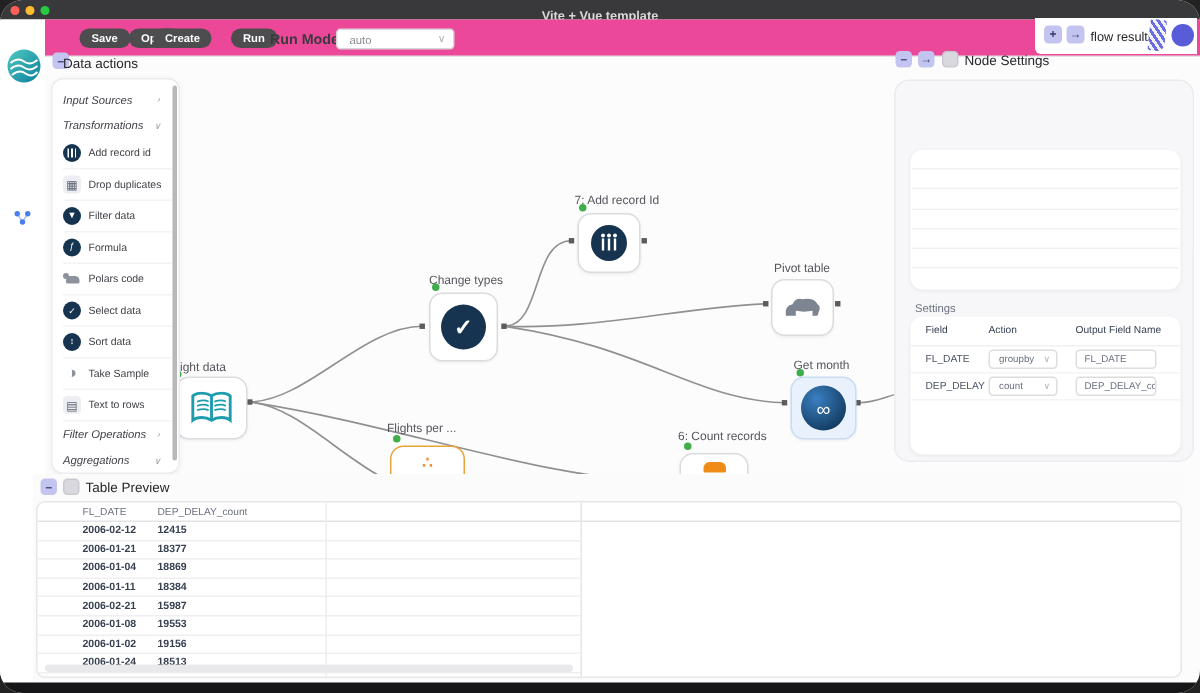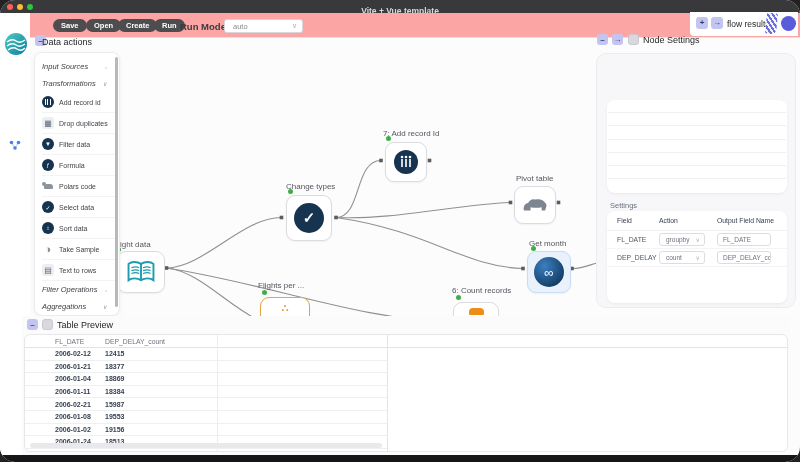--- a/index.html
+++ b/index.html
@@ -11,21 +11,21 @@
   .titlebar { position:absolute; left:0; top:0; width:800px; height:13px;
               background:#39393b; text-align:center; }
   .titlebar .title { font-size:8.5px; font-weight:bold; color:#d8d8d8; line-height:13px; }
   .tl { position:absolute; top:3.5px; width:6px; height:6px; border-radius:50%; }
   .tl.red { left:7px;  background:#ff5f57; }
   .tl.yel { left:17px; background:#febc2e; }
   .tl.grn { left:27px; background:#28c840; }
 
   
   .toolbar { position:absolute; left:30px; top:13px; width:770px; height:25px;
-             background:#fca5a5; border-bottom:1px solid #e4e4e6; }
+             background:#ec4899; border-bottom:1px solid #e4e4e6; }
   .tbtn { position:absolute; top:6px; height:13px; background:#4d4d50; color:#fff;
           border:none; border-radius:7px; font-size:7.5px; font-weight:bold;
           font-family:inherit; padding:0 8px; line-height:13px; }
   .runmode { position:absolute; left:150px; top:8px; font-size:9.5px; font-weight:bold; color:#3a3a3e; }
   .rm-select { position:absolute; left:194px; top:6px; width:79px; height:14px; background:#fff;
                border:1px solid #d7d7da; border-radius:3px; font-size:7.5px; color:#8a8a90;
                padding:2px 0 0 8px; }
   .rm-select .chev { position:absolute; right:5px; top:2px; color:#b0b0b6; font-size:7px; }
 
   
@@ -254,21 +254,21 @@
     <div class="nlabel" style="left:422px;top:248px">6: Count records</div>
     <div class="ndot" style="left:426px;top:257px"></div>
     <div class="node" style="left:423px;top:264px;width:46px;height:40px;align-items:flex-start">
       <span class="opill" style="margin-top:5px"></span>
     </div>
   </div>
 
   <div class="toolbar">
     <button class="tbtn" style="left:23px">Save</button>
     <button class="tbtn" style="left:56px">Open</button>
-    <button class="tbtn" style="left:88px">Create</button>
+    <button class="tbtn" style="left:72px">Create</button>
     <button class="tbtn" style="left:124px">Run</button>
     <span class="runmode">Run Mode:</span>
     <div class="rm-select">
       <span>auto</span>
       <span class="chev">∨</span>
     </div>
   </div>
 
   <div class="flowresults">
     <button class="sqbtn" style="left:6px;top:5px">+</button>

